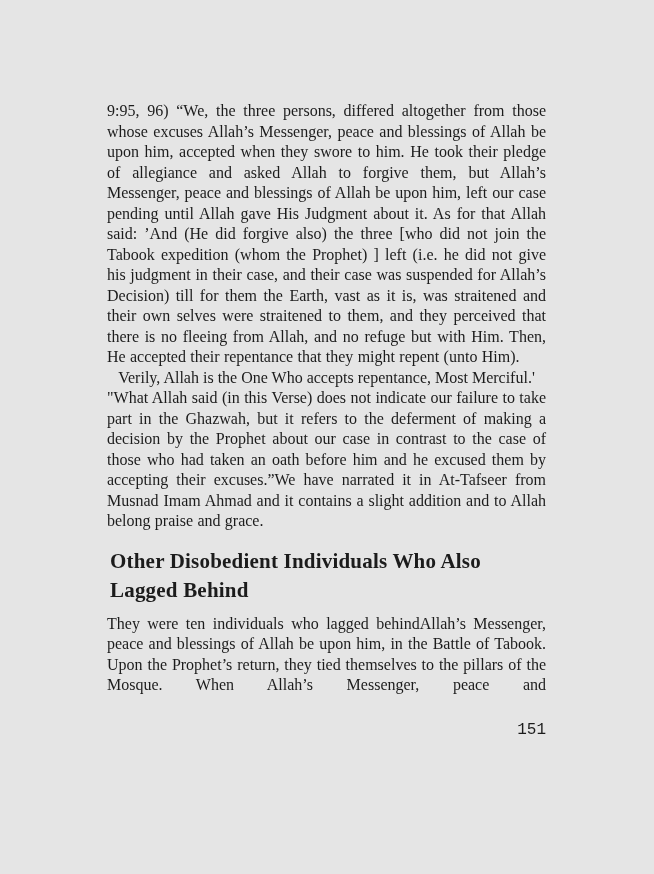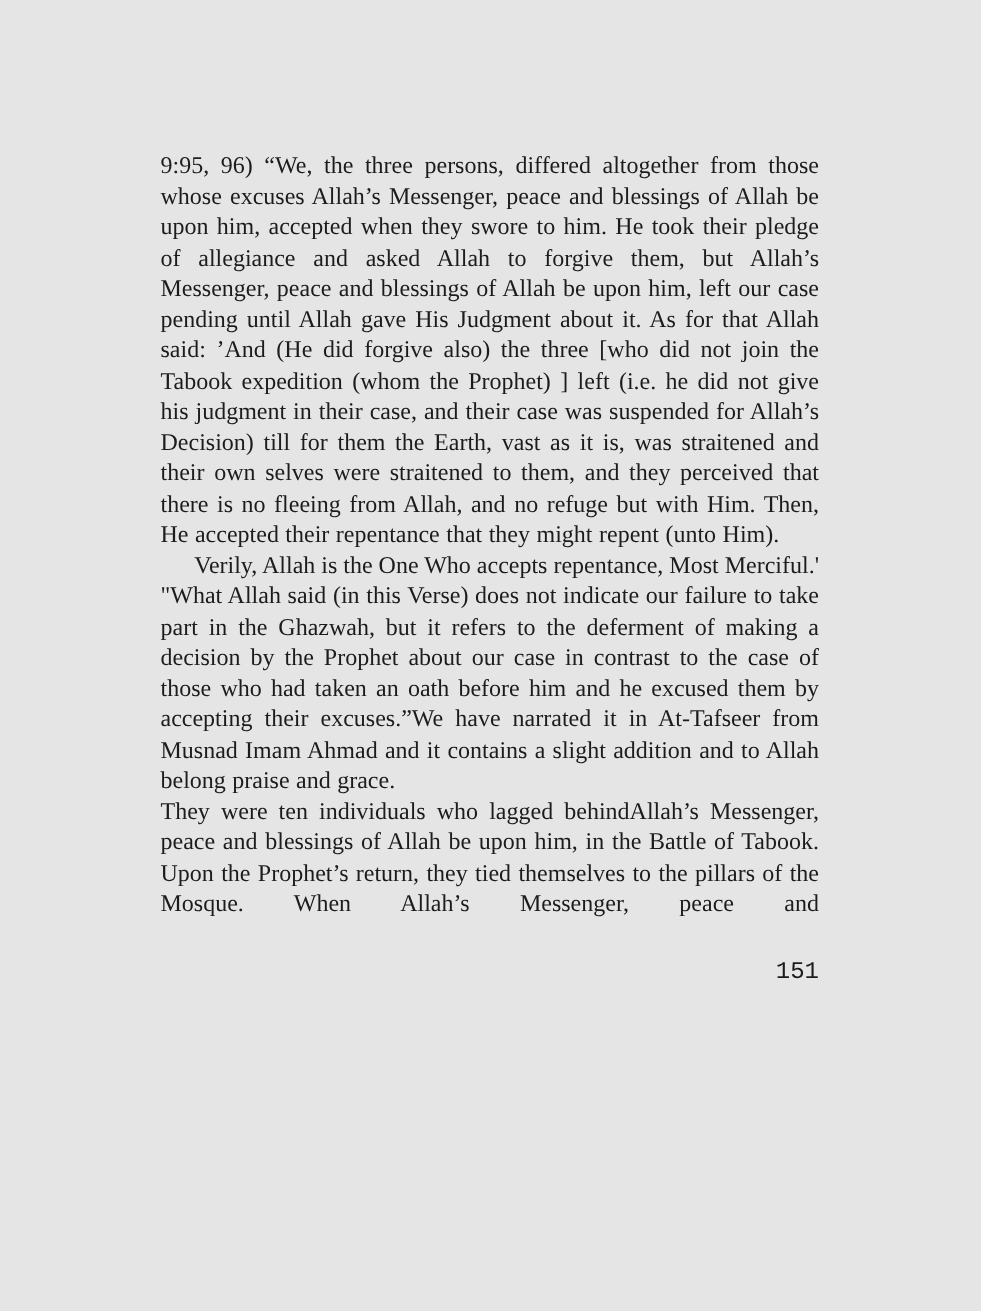--- a/index.html
+++ b/index.html
@@ -26,21 +26,21 @@
     margin: 0;
     font-size: 16px;
     line-height: 20.5px;
     text-align: justify;
     word-spacing: 0.02em;
   }
   p.single-line {
     margin: 0;
     font-size: 16px;
     line-height: 20.5px;
-    text-align: right;
+    text-align: center;
   }
   .para-explanation {
     margin-top: 18px;
   }
   .section-heading {
     font-size: 21px;
     line-height: 29px;
     font-weight: bold;
     margin: 15px 0 9px 3px;
     text-align: left;
@@ -63,19 +63,20 @@
 <div class="page">
   <div class="text-column">
 
     <p class="body">9:95, 96) “We, the three persons, differed altogether from those whose excuses Allah’s Messenger, peace and blessings of Allah be upon him, accepted when they swore to him. He took their pledge of allegiance and asked Allah to forgive them, but Allah’s Messenger, peace and blessings of Allah be upon him, left our case pending until Allah gave His Judgment about it. As for that Allah said: ’And (He did forgive also) the three [who did not join the Tabook expedition (whom the Prophet) ] left (i.e. he did not give his judgment in their case, and their case was suspended for Allah’s Decision) till for them the Earth, vast as it is, was straitened and their own selves were straitened to them, and they perceived that there is no fleeing from Allah, and no refuge but with Him. Then, He accepted their repentance that they might repent (unto Him).</p>
 
     <p class="single-line">Verily, Allah is the One Who accepts repentance, Most Merciful.'</p>
 
 
     <p class="body para-explanation">"What Allah said (in this Verse) does not indicate our failure to take part in the Ghazwah, but it refers to the deferment of making a decision by the Prophet about our case in contrast to the case of those who had taken an oath before him and he excused them by accepting their excuses.”We have narrated it in At-Tafseer from Musnad Imam Ahmad and it contains a slight addition and to Allah belong praise and grace.</p>
 
+    <h2 class="section-heading">Other Disobedient Individuals Who Also Lagged Behind</h2>
 
     <p class="body para-last">They were ten individuals who lagged behindAllah’s Messenger, peace and blessings of Allah be upon him, in the Battle of Tabook. Upon the Prophet’s return, they tied themselves to the pillars of the Mosque. When Allah’s Messenger, peace and</p>
 
     <div class="page-number">151</div>
 
   </div>
 </div>
 
 </body></html>

